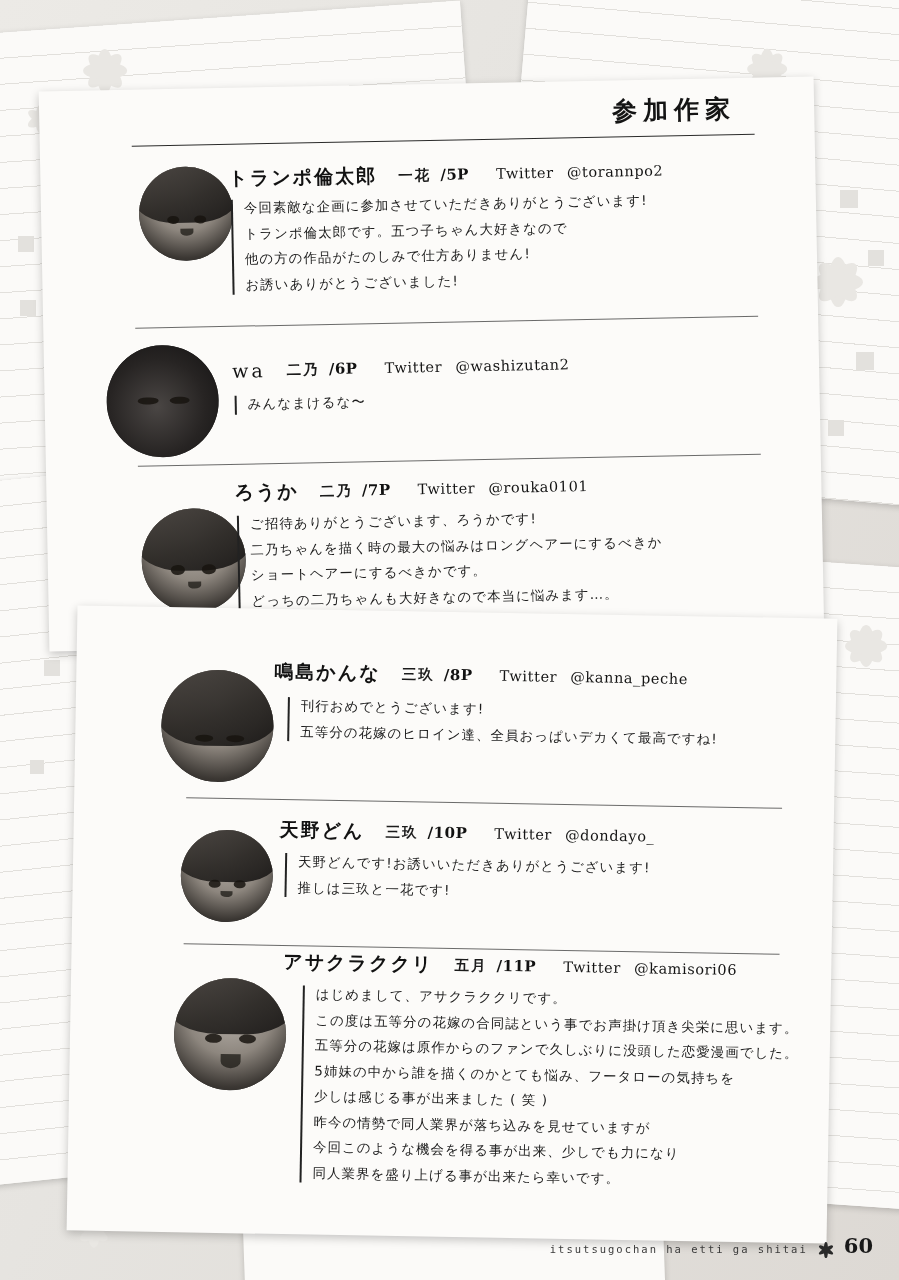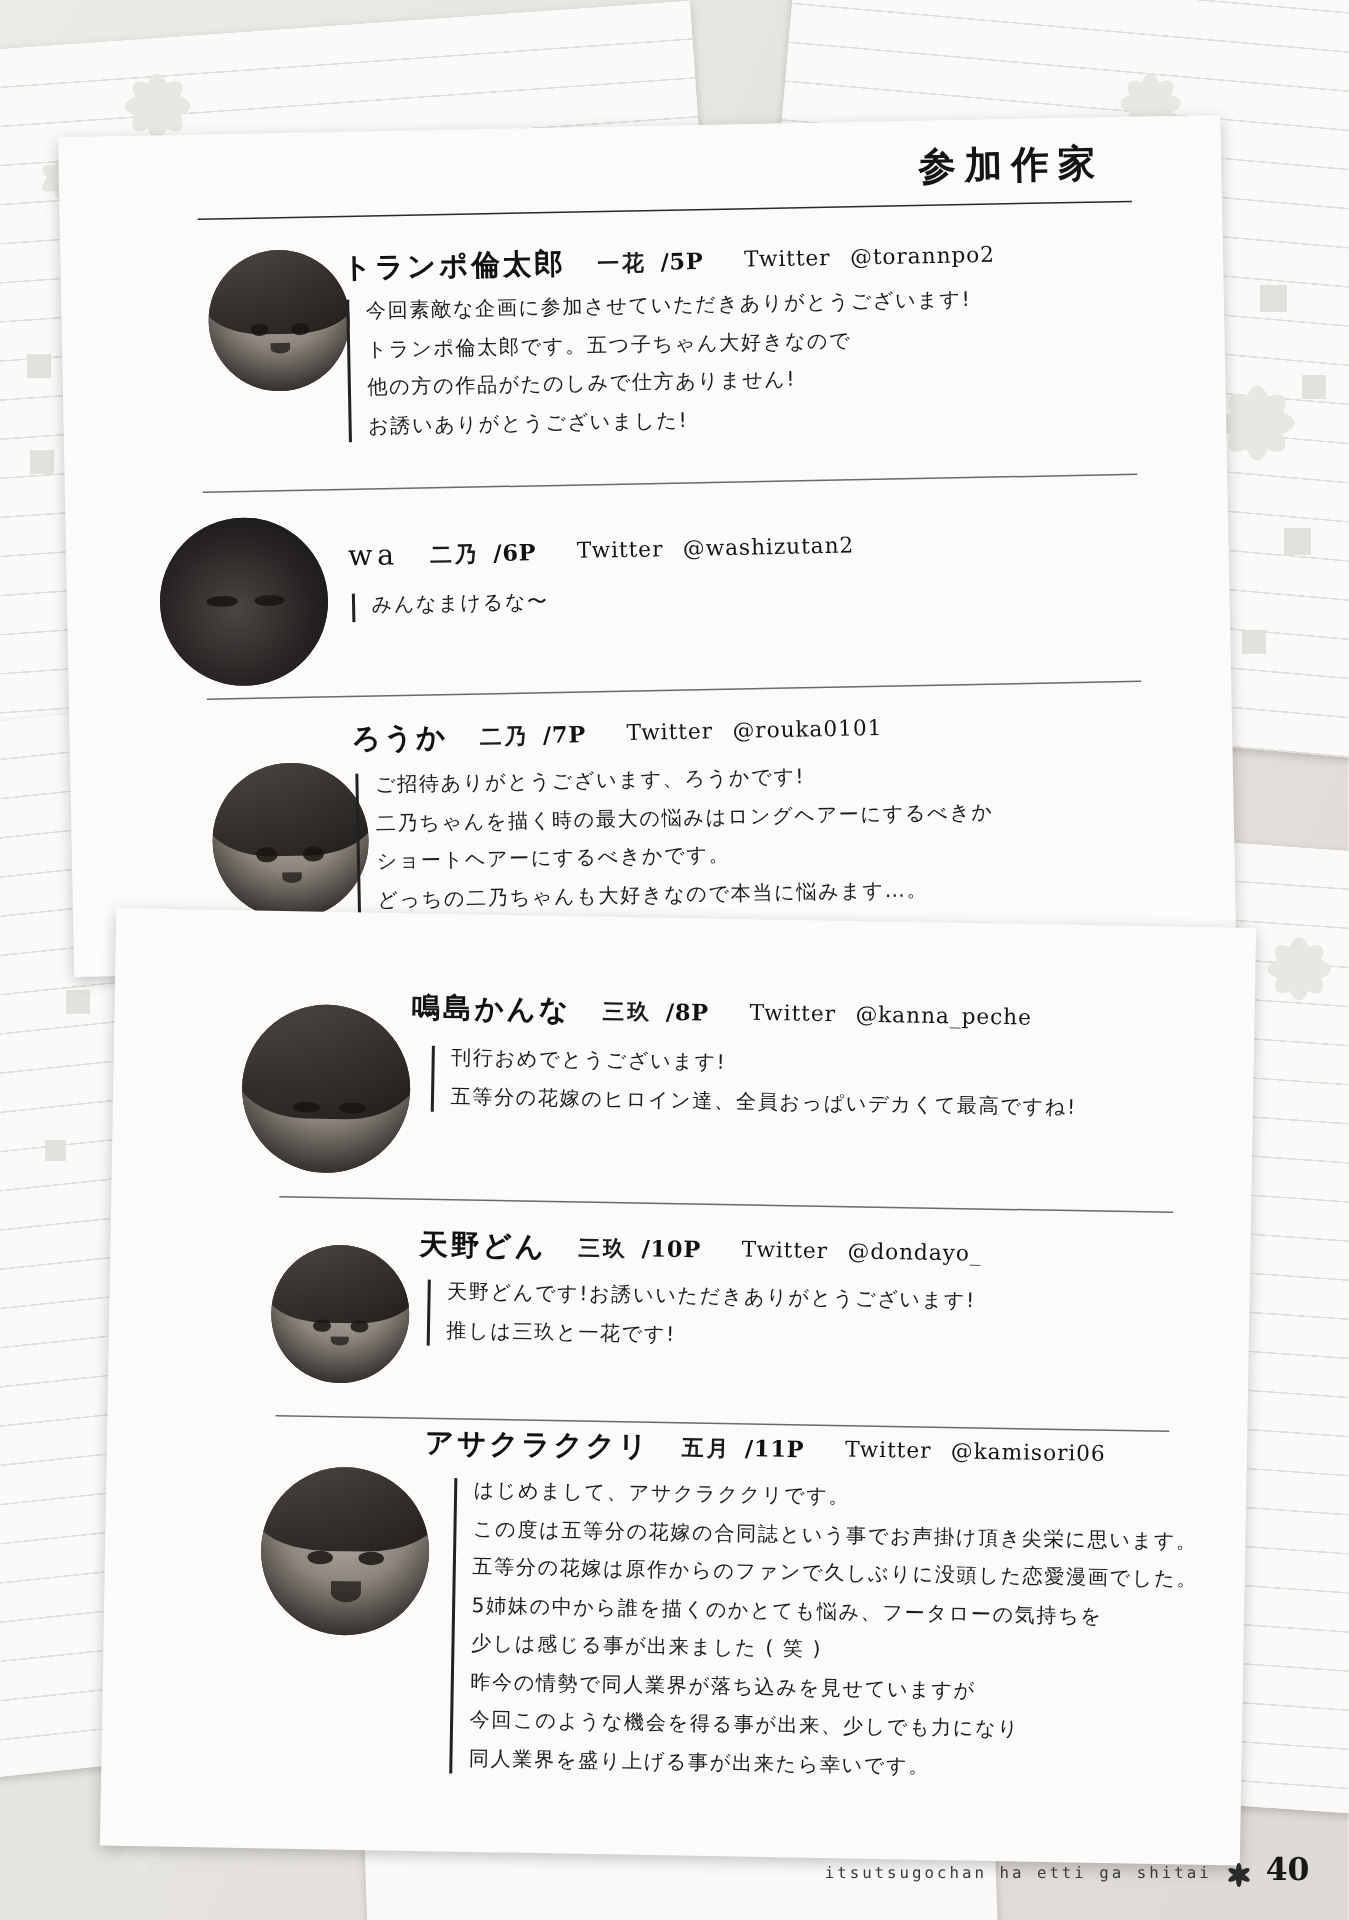--- a/index.html
+++ b/index.html
@@ -346,14 +346,14 @@
   </div>
 </div>
 
 <div class="footer">
   <div class="footer-title">itsutsugochan ha etti ga shitai</div>
   <div class="footer-star">
     <span style="transform:translate(-50%,-50%) rotate(0deg)"></span>
     <span style="transform:translate(-50%,-50%) rotate(60deg)"></span>
     <span style="transform:translate(-50%,-50%) rotate(120deg)"></span>
   </div>
-  <div class="page-num">40</div>
+  <div class="page-num">60</div>
 </div>
 
 </body></html>

